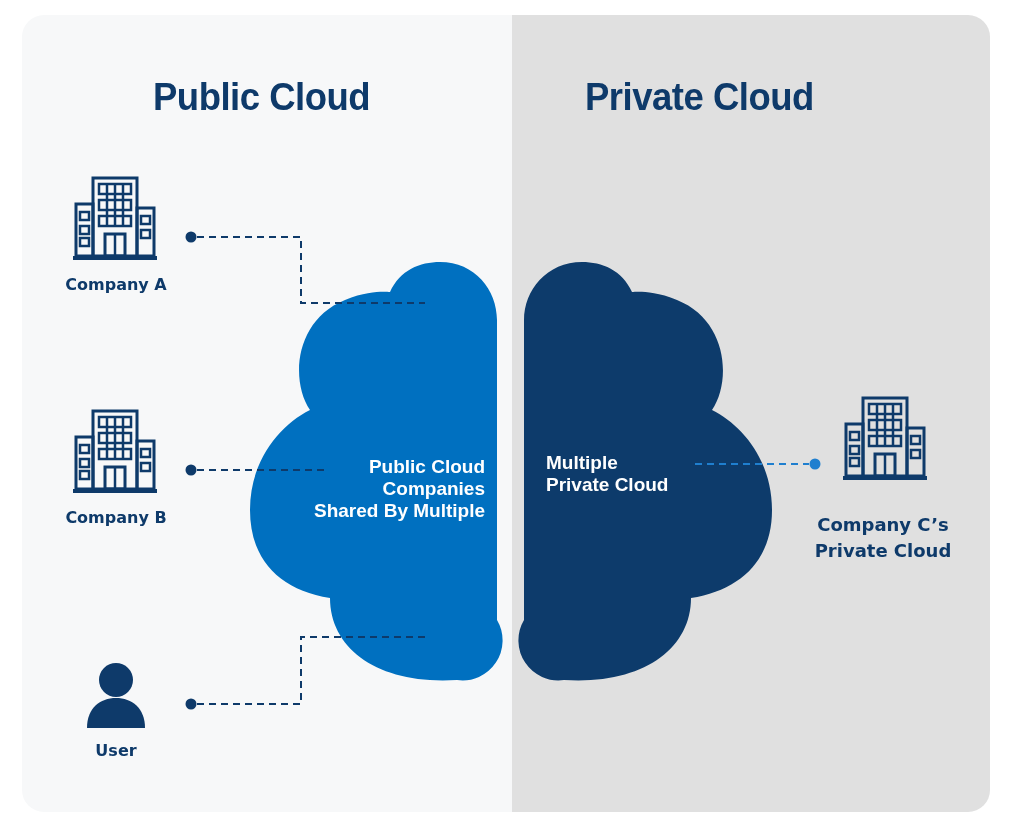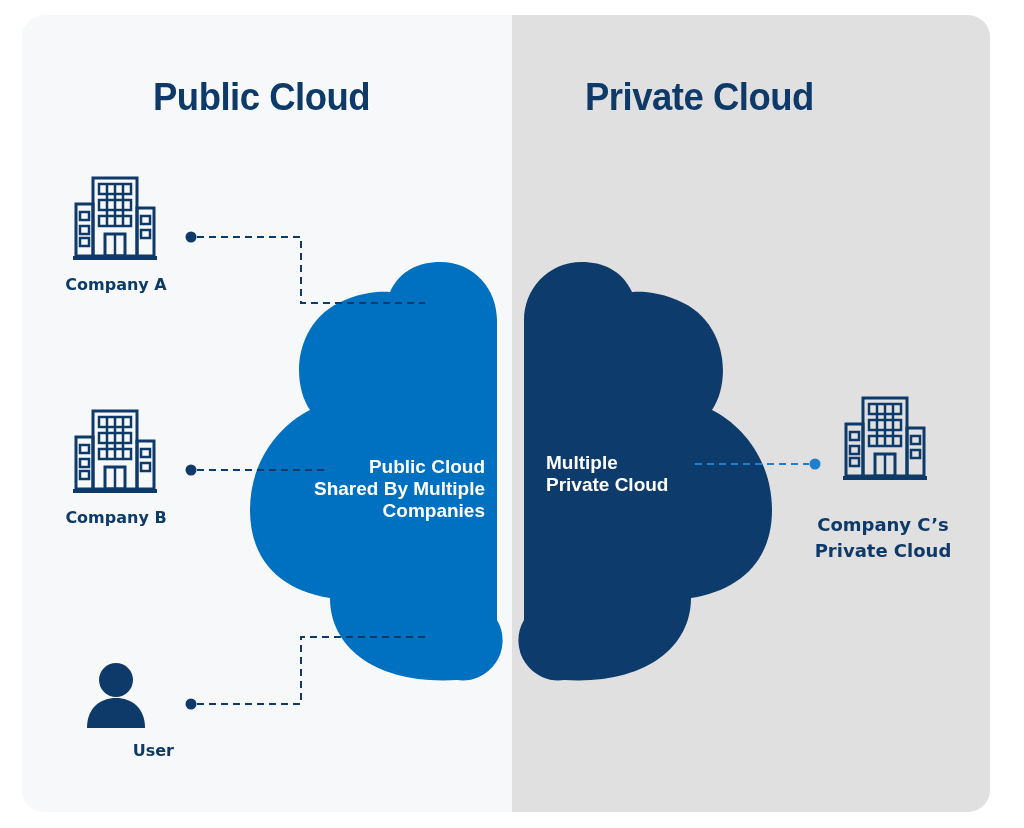--- a/index.html
+++ b/index.html
@@ -94,29 +94,29 @@
       <use href="#bldg"></use>
     </g>
   <g fill="#0e3a6a">
     <circle cx="116" cy="680" r="17"></circle>
     <path d="M87,728 C87,708 100,698 116,698 C132,698 145,708 145,728 Z"></path>
   </g>
 </svg>
 
 <div class="label" style="left:58px; top:273px; width:116px;">Company A</div>
 <div class="label" style="left:58px; top:506px; width:116px;">Company B</div>
-<div class="label" style="left:58px; top:739px; width:116px;text-align:right;">User</div>
+<div class="label" style="left:58px; top:739px; width:116px;">User</div>
 
 <div class="label" style="left:790px; top:512px; width:186px; font-size:18px;">
   <div>Company C’s</div>
   <div>Private Cloud</div>
 </div>
 
 <div class="cloud-text" style="left:270px; top:456px; width:215px; text-align:right;">
   <div>Public Cloud</div>
+  <div>Companies</div>
   <div>Shared By Multiple</div>
-  <div>Companies</div>
 </div>
 
 <div class="cloud-text" style="left:546px; top:452px; width:200px; text-align:left;">
   <div>Multiple</div>
   <div>Private Cloud</div>
 </div>
 
 </body></html>

